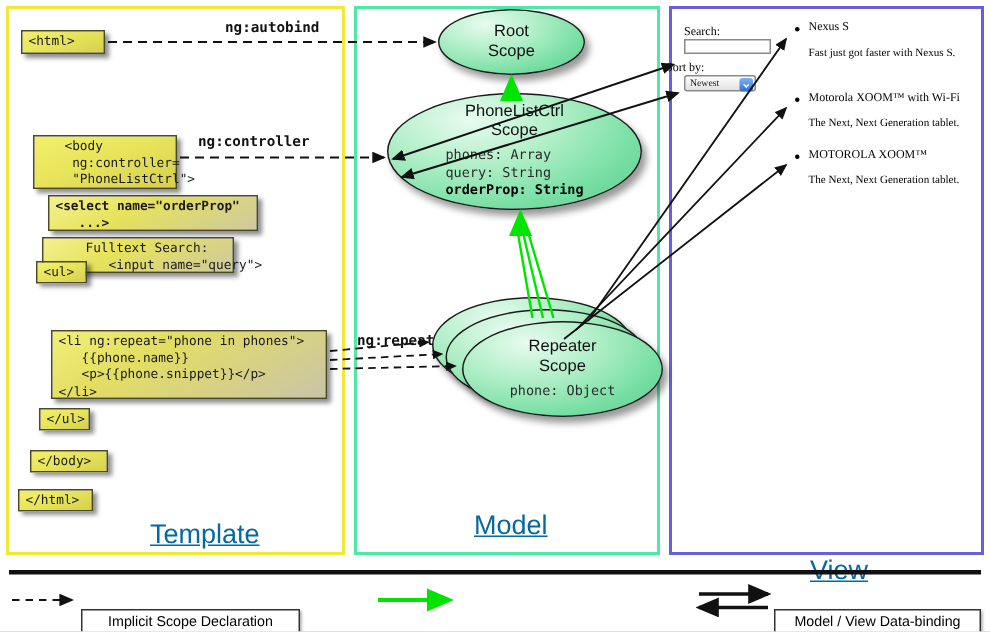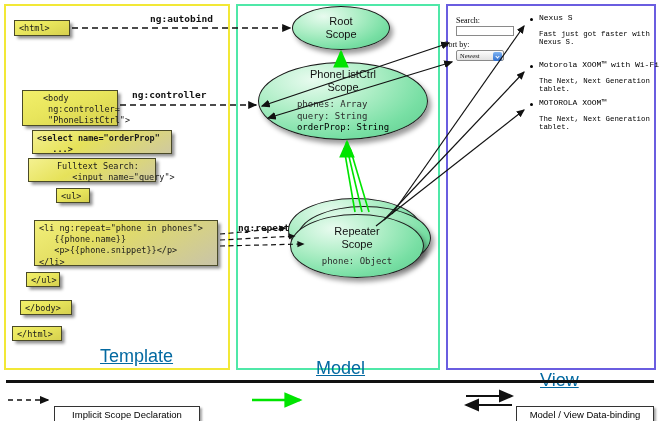--- a/index.html
+++ b/index.html
@@ -7,21 +7,21 @@
   #stage{position:relative;width:660px;height:421px;background:#ffffff;overflow:hidden;}
 
   
   .panel{position:absolute;background:#ffffff;box-sizing:border-box;}
   #panel-template{left:4px;  top:4px; width:226px; height:366px; border:2px solid #f2e836;}
   #panel-model{   left:236px;top:4px; width:204px; height:366px; border:2px solid #4fe8a8;}
   #panel-view{    left:446px;top:4px; width:210px; height:366px; border:2px solid #6a5de0;}
 
   .panel-label{position:absolute;font-size:18px;color:#0369a1;font-family:"Liberation Sans",sans-serif;text-decoration:underline;}
   #label-template{left:100px;top:346px;}
-  #label-model{   left:316px;top:358px;}
+  #label-model{   left:316px;top:340px;}
   #label-view{    left:540px;top:350px;margin-top:20px;}
 
   
   .codebox{position:absolute;box-sizing:border-box;
     background:linear-gradient(160deg,#f2ef6a 0%,#e8e55c 45%,#d6d04e 100%);
     border:1.4px solid #4a4a28;
     box-shadow:2.5px 2.5px 3px rgba(0,0,0,.45);
     font-family:"DejaVu Sans Mono",monospace;font-size:8.5px;color:#1a1a1a;
     line-height:1.32;padding:2px 4px;white-space:pre;}
   .codebox.grad2{background:linear-gradient(150deg,#f4f190 0%,#e6e25a 40%,#cfc9a0 100%);}
@@ -29,35 +29,35 @@
 
   
   .ellipse{position:absolute;border-radius:50%;border:1.6px solid #1b1b1b;
     background:radial-gradient(ellipse at 32% 22%, #e8fbef 0%, #aeeec6 38%, #78dfa4 70%, #5cc98c 100%);
     box-shadow:3px 4px 5px rgba(0,0,0,.40);
     display:flex;flex-direction:column;align-items:center;justify-content:center;
     text-align:center;box-sizing:border-box;}
   .ell-title{font-family:"Liberation Sans",sans-serif;font-size:11px;color:#111;line-height:1.18;}
   .ell-props{font-family:"DejaVu Sans Mono",monospace;font-size:9px;color:#2b2b2b;
     line-height:1.3;margin-top:5px;white-space:pre;text-align:left;}
-  .ell-props b{font-weight:normal;color:#000;}
+  .ell-props b{font-weight:bold;color:#000;}
 
   
   .v-label{position:absolute;font-family:"Liberation Serif",serif;font-size:8px;color:#000;}
   .v-input{position:absolute;box-sizing:border-box;background:#fff;border:1px solid #8a8a8a;}
   .v-select{position:absolute;box-sizing:border-box;height:11px;
     background:linear-gradient(#fdfdfd,#e2e2e2);border:1px solid #8a8a8a;border-radius:2px;
     font-family:"Liberation Serif",serif;font-size:6.5px;color:#111;
     display:flex;align-items:center;padding-left:3px;}
   .v-select .knob{position:absolute;right:1px;top:1px;width:9px;height:9px;border-radius:2px;
     background:linear-gradient(#7fb4f2,#2f6fd0);}
   .v-select .knob:after{content:"";position:absolute;left:3px;top:3px;
     border-left:1.5px solid #fff;border-bottom:1.5px solid #fff;width:2px;height:2px;
     transform:rotate(-45deg);}
-  .v-item{position:absolute;font-family:Liberation Mono, monospace;color:#000;}
+  .v-item{position:absolute;font-family:Liberation Serif, serif;color:#000;}
   .v-name{font-size:8px;}
   .v-snip{font-size:7.4px;}
   .v-bullet{position:absolute;width:3px;height:3px;border-radius:50%;background:#000;}
 
   
   #legend-rule{position:absolute;left:6px;top:380px;width:648px;height:2.5px;background:#111;}
   .lg-box{position:absolute;box-sizing:border-box;background:#fff;border:1.4px solid #333;
     box-shadow:1.5px 1.5px 2px rgba(0,0,0,.35);
     font-family:"Liberation Sans",sans-serif;font-size:9.5px;color:#000;
     display:flex;align-items:center;justify-content:center;height:17px;margin-top:14px;}
@@ -80,21 +80,21 @@
   <div class="codebox" style="left:22px;top:90px;width:96px;height:36px;padding-left:20px;">&lt;body
  ng:controller=
  "PhoneListCtrl"&gt;</div>
 
   <div class="codebox grad2" style="left:32px;top:130px;width:140px;height:24px;font-weight:bold;">&lt;select name="orderProp"
    ...&gt;</div>
 
   <div class="codebox grad2" style="left:28px;top:158px;width:128px;height:24px;padding-left:28px;">Fulltext Search:
    &lt;input name="query"&gt;</div>
 
-  <div class="codebox" style="left:24px;top:188px;width:34px;height:15px;margin-left:32px;">&lt;ul&gt;</div>
+  <div class="codebox" style="left:24px;top:174px;width:34px;height:15px;">&lt;ul&gt;</div>
 
   <div class="codebox grad3" style="left:34px;top:220px;width:184px;height:46px;">&lt;li ng:repeat="phone in phones"&gt;
    {{phone.name}}
    &lt;p&gt;{{phone.snippet}}&lt;/p&gt;
 &lt;/li&gt;</div>
 
   <div class="codebox" style="left:26px;top:272px;width:34px;height:15px;">&lt;/ul&gt;</div>
 
   <div class="codebox" style="left:20px;top:300px;width:52px;height:15px;">&lt;/body&gt;</div>
 
@@ -106,21 +106,21 @@
 
   <div class="ellipse" style="left:258px;top:62px;width:170px;height:78px;">
     <div class="ell-title">PhoneListCtrl<br>Scope</div>
     <div class="ell-props">phones: Array
 query: String
 <b>orderProp: String</b></div>
   </div>
 
   <div class="ellipse" style="left:288px;top:198px;width:134px;height:64px;"></div>
   <div class="ellipse" style="left:297px;top:206px;width:134px;height:64px;"></div>
-  <div class="ellipse" style="left:290px;top:214px;width:134px;height:64px;justify-content:center;">
+  <div class="ellipse" style="left:308px;top:214px;width:134px;height:64px;justify-content:center;">
     <div class="ell-title">Repeater<br>Scope</div>
     <div class="ell-props">phone: Object</div>
   </div>
 
   <div class="v-label" style="left:456px;top:16px;">Search:</div>
   <div class="v-input" style="left:456px;top:26px;width:58px;height:10px;"></div>
 
   <div class="v-label" style="left:444px;top:40px;">Sort by:</div>
   <div class="v-select" style="left:456px;top:50px;width:48px;">
     <span>Newest</span>

